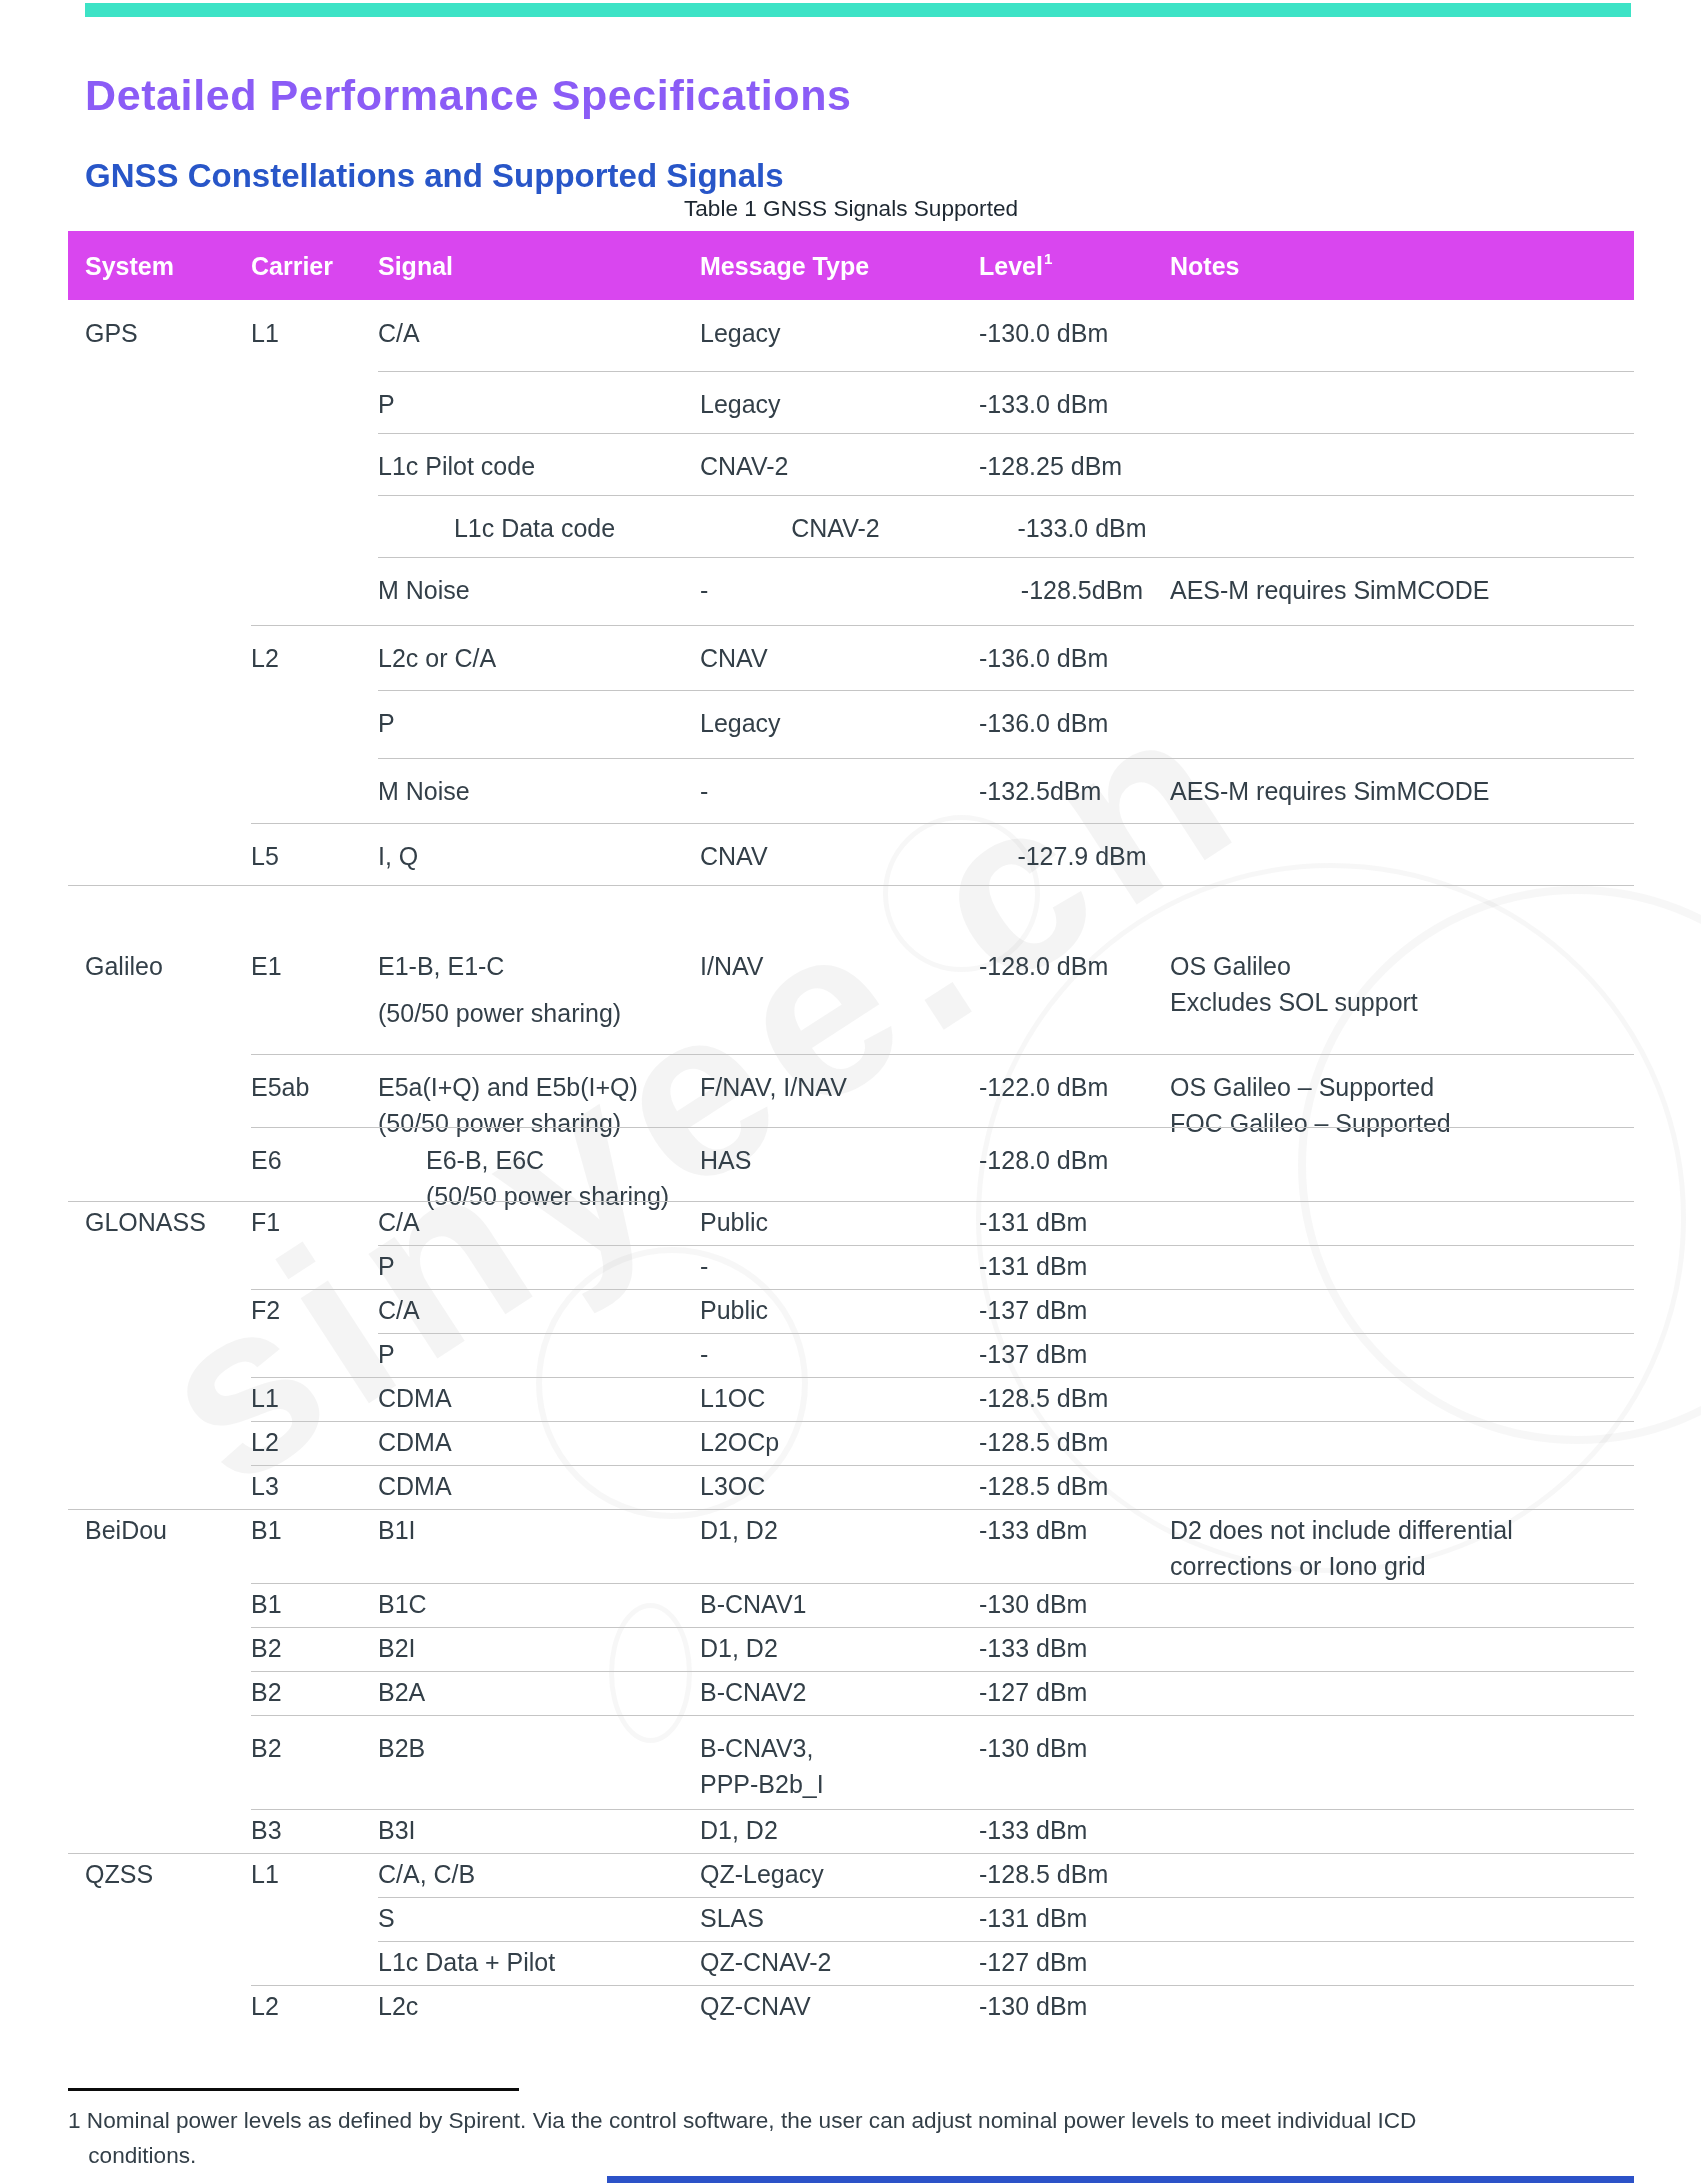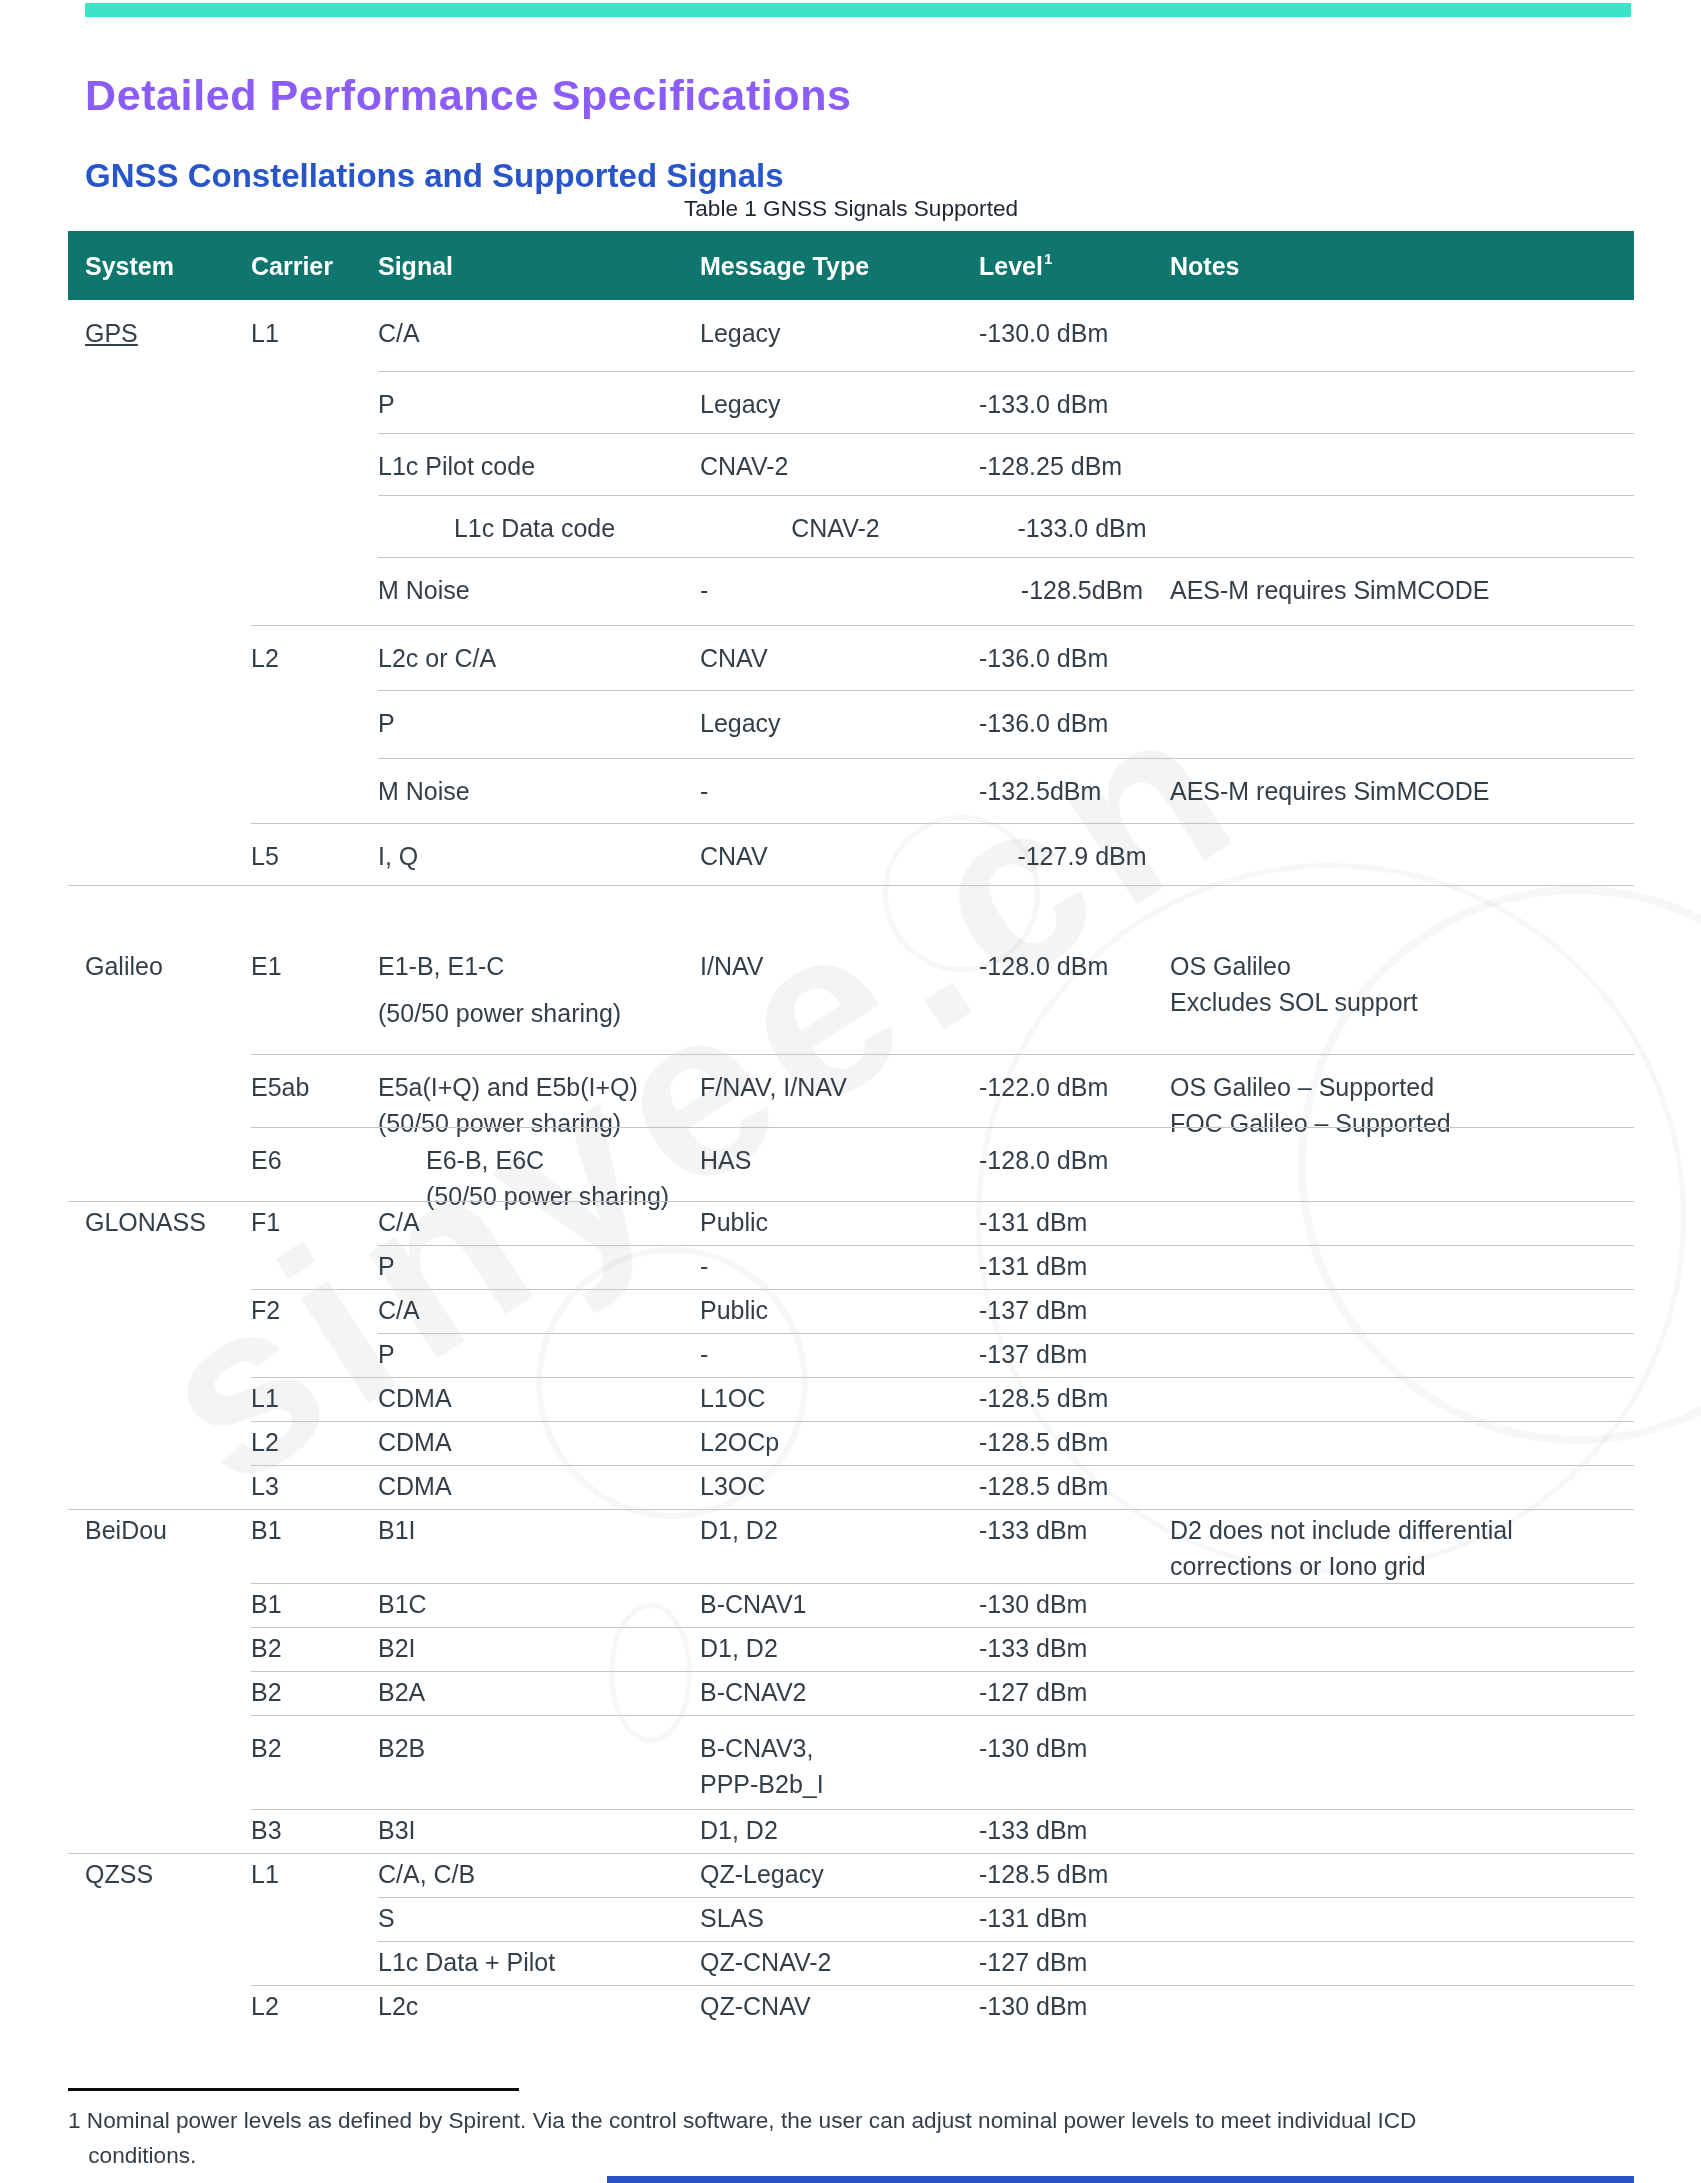--- a/index.html
+++ b/index.html
@@ -61,21 +61,21 @@
 <div class="wm-circle wm-c3"></div>
 <div class="wm-circle wm-c4"></div>
 <div class="wm-circle wm-c5"></div>
 
 <div class="accent-top" style="background: rgb(61, 227, 198);"></div>
 <h1 class="page-title" style="color: #8b5cf6;">Detailed Performance Specifications</h1>
 <h2 class="page-subtitle" style="color: rgb(40, 86, 200);">GNSS Constellations and Supported Signals</h2>
 <div class="table-caption">Table 1 GNSS Signals Supported</div>
 
 <div class="gnss-table">
-  <div class="thead" id="thead" style="background: #0f766e;">
+  <div class="thead" id="thead" style="background: #d946ef;">
       <div class="cell c0">
         <span>System</span>
       </div>
       <div class="cell c1">
         <span>Carrier</span>
       </div>
       <div class="cell c3">
         <span>Message Type</span>
       </div>
       <div class="cell c2">
@@ -84,21 +84,21 @@
       <div class="cell c4">
         <span>Level</span>
         <sup>1</sup>
       </div>
       <div class="cell c5">
         <span>Notes</span>
       </div>
     </div>
   <div id="tbody">
       <div class="row" style="height: 71px;">
-        <div class="cell c0" style="padding-top: 14.7px; text-decoration: underline;">
+        <div class="cell c0" style="padding-top: 14.7px;">
           <span class="line">GPS</span>
         </div>
         <div class="cell c1" style="padding-top: 14.7px;">
           <span class="line">L1</span>
         </div>
         <div class="cell c2" style="padding-top: 14.7px;">
           <span class="line">C/A</span>
         </div>
         <div class="cell c3" style="padding-top: 14.7px;">
           <span class="line">Legacy</span>

